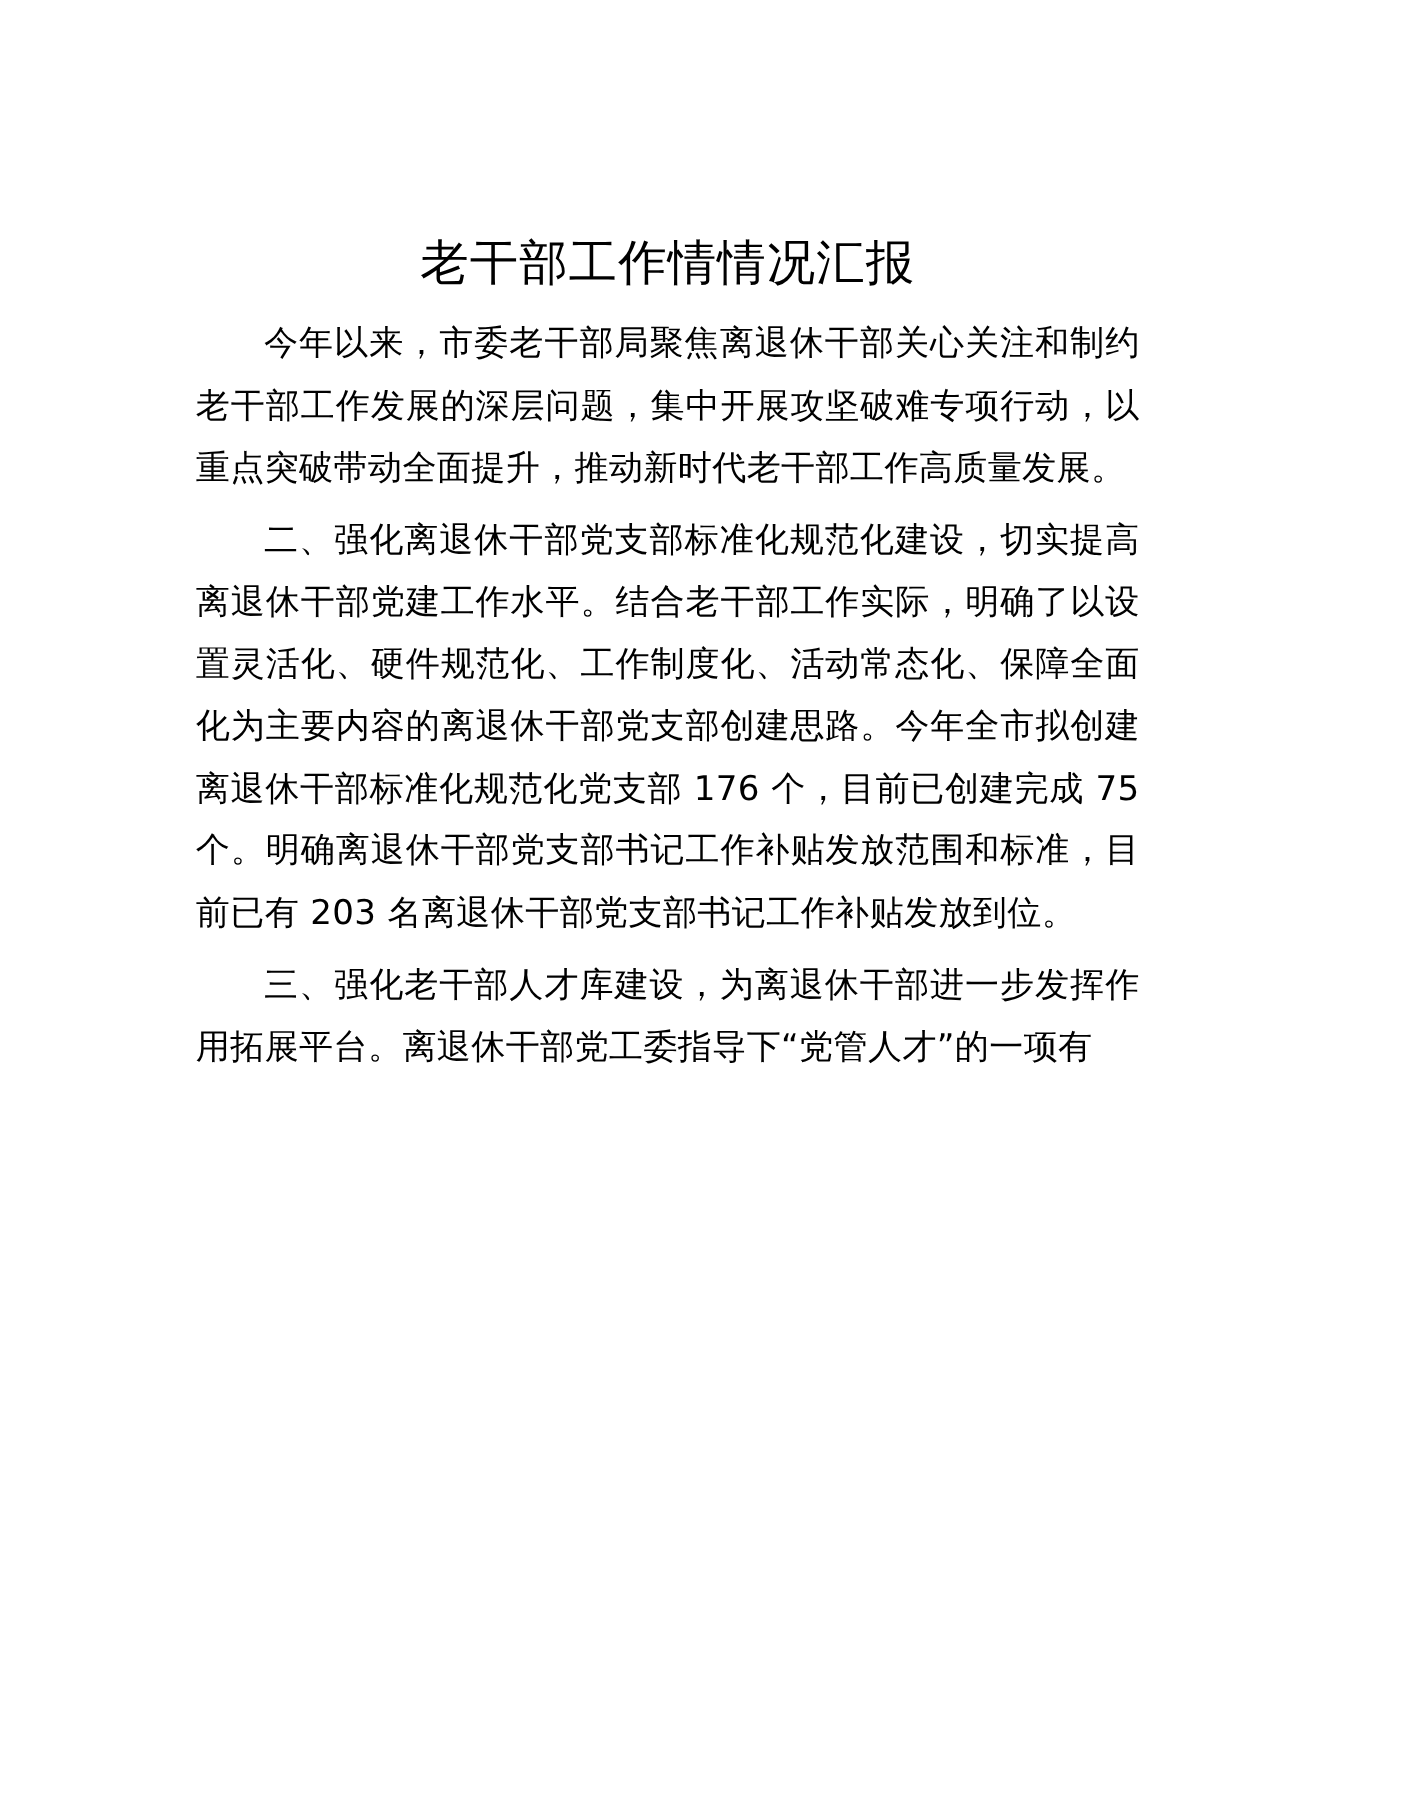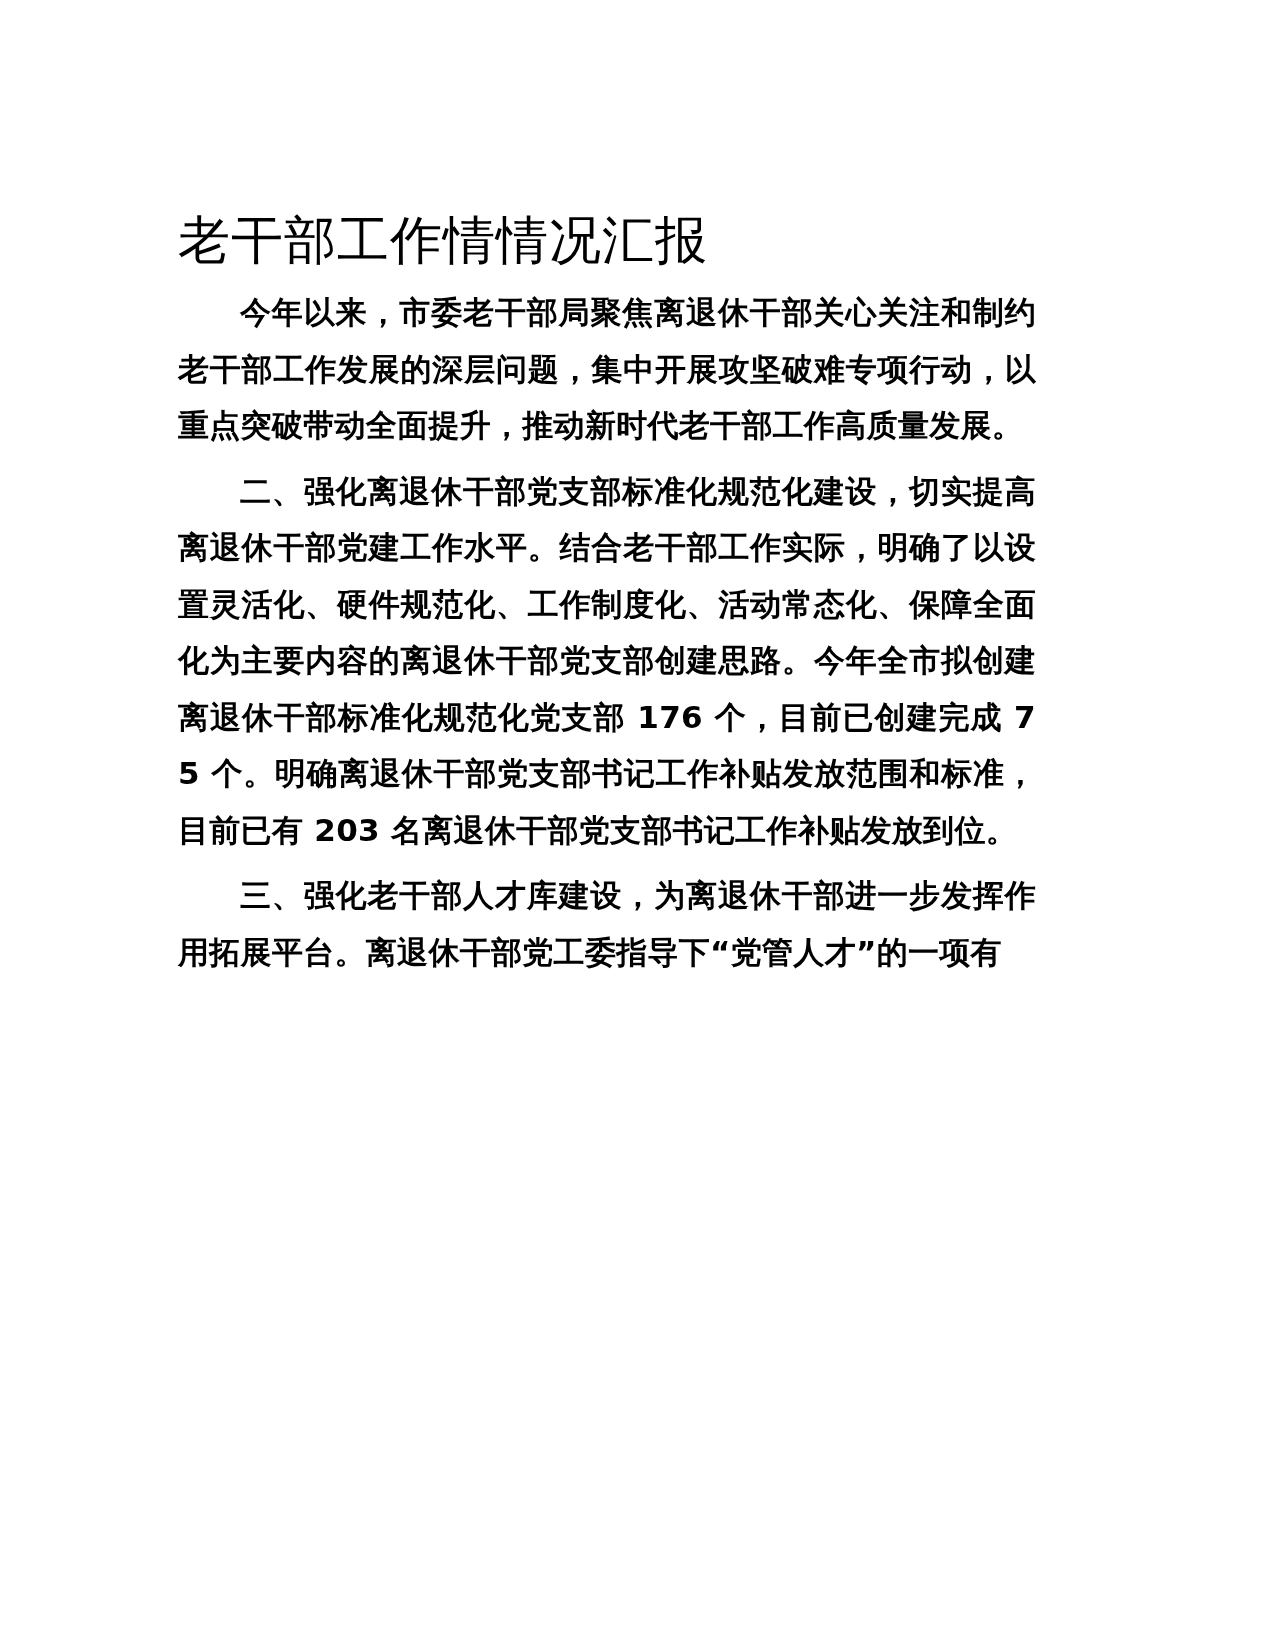--- a/index.html
+++ b/index.html
@@ -15,36 +15,36 @@
       font-family: "DejaVu Sans", "Liberation Sans", sans-serif;
       color: #000000;
     }
     .page {
       position: absolute;
       left: 178px;
       top: 210px;
       width: 858px;
     }
     .doc-title {
-      font-size: 52px;
+      text-align: center;
+      font-size: 44px;
       line-height: 60px;
       margin: 0 0 14px 0;
       font-weight: normal;
       letter-spacing: 1px;
     }
     .para {
       font-size: 31px;
       line-height: 56.5px;
       margin: 0 0 9px 0;
       text-indent: 62px;
       text-align: justify;
       text-justify: inter-character;
       letter-spacing: 0.3px;
       word-break: break-all;
-      font-weight: bold;
     }
   </style>
 </head>
 <body>
 
 <div class="page">
   <h1 class="doc-title">老干部工作情情况汇报</h1>
   <p class="para">今年以来，市委老干部局聚焦离退休干部关心关注和制约老干部工作发展的深层问题，集中开展攻坚破难专项行动，以重点突破带动全面提升，推动新时代老干部工作高质量发展。</p>
   <p class="para">二、强化离退休干部党支部标准化规范化建设，切实提高离退休干部党建工作水平。结合老干部工作实际，明确了以设置灵活化、硬件规范化、工作制度化、活动常态化、保障全面化为主要内容的离退休干部党支部创建思路。今年全市拟创建离退休干部标准化规范化党支部 176 个，目前已创建完成 75 个。明确离退休干部党支部书记工作补贴发放范围和标准，目前已有 203 名离退休干部党支部书记工作补贴发放到位。</p>
   <p class="para">三、强化老干部人才库建设，为离退休干部进一步发挥作用拓展平台。离退休干部党工委指导下“党管人才”的一项有</p>

